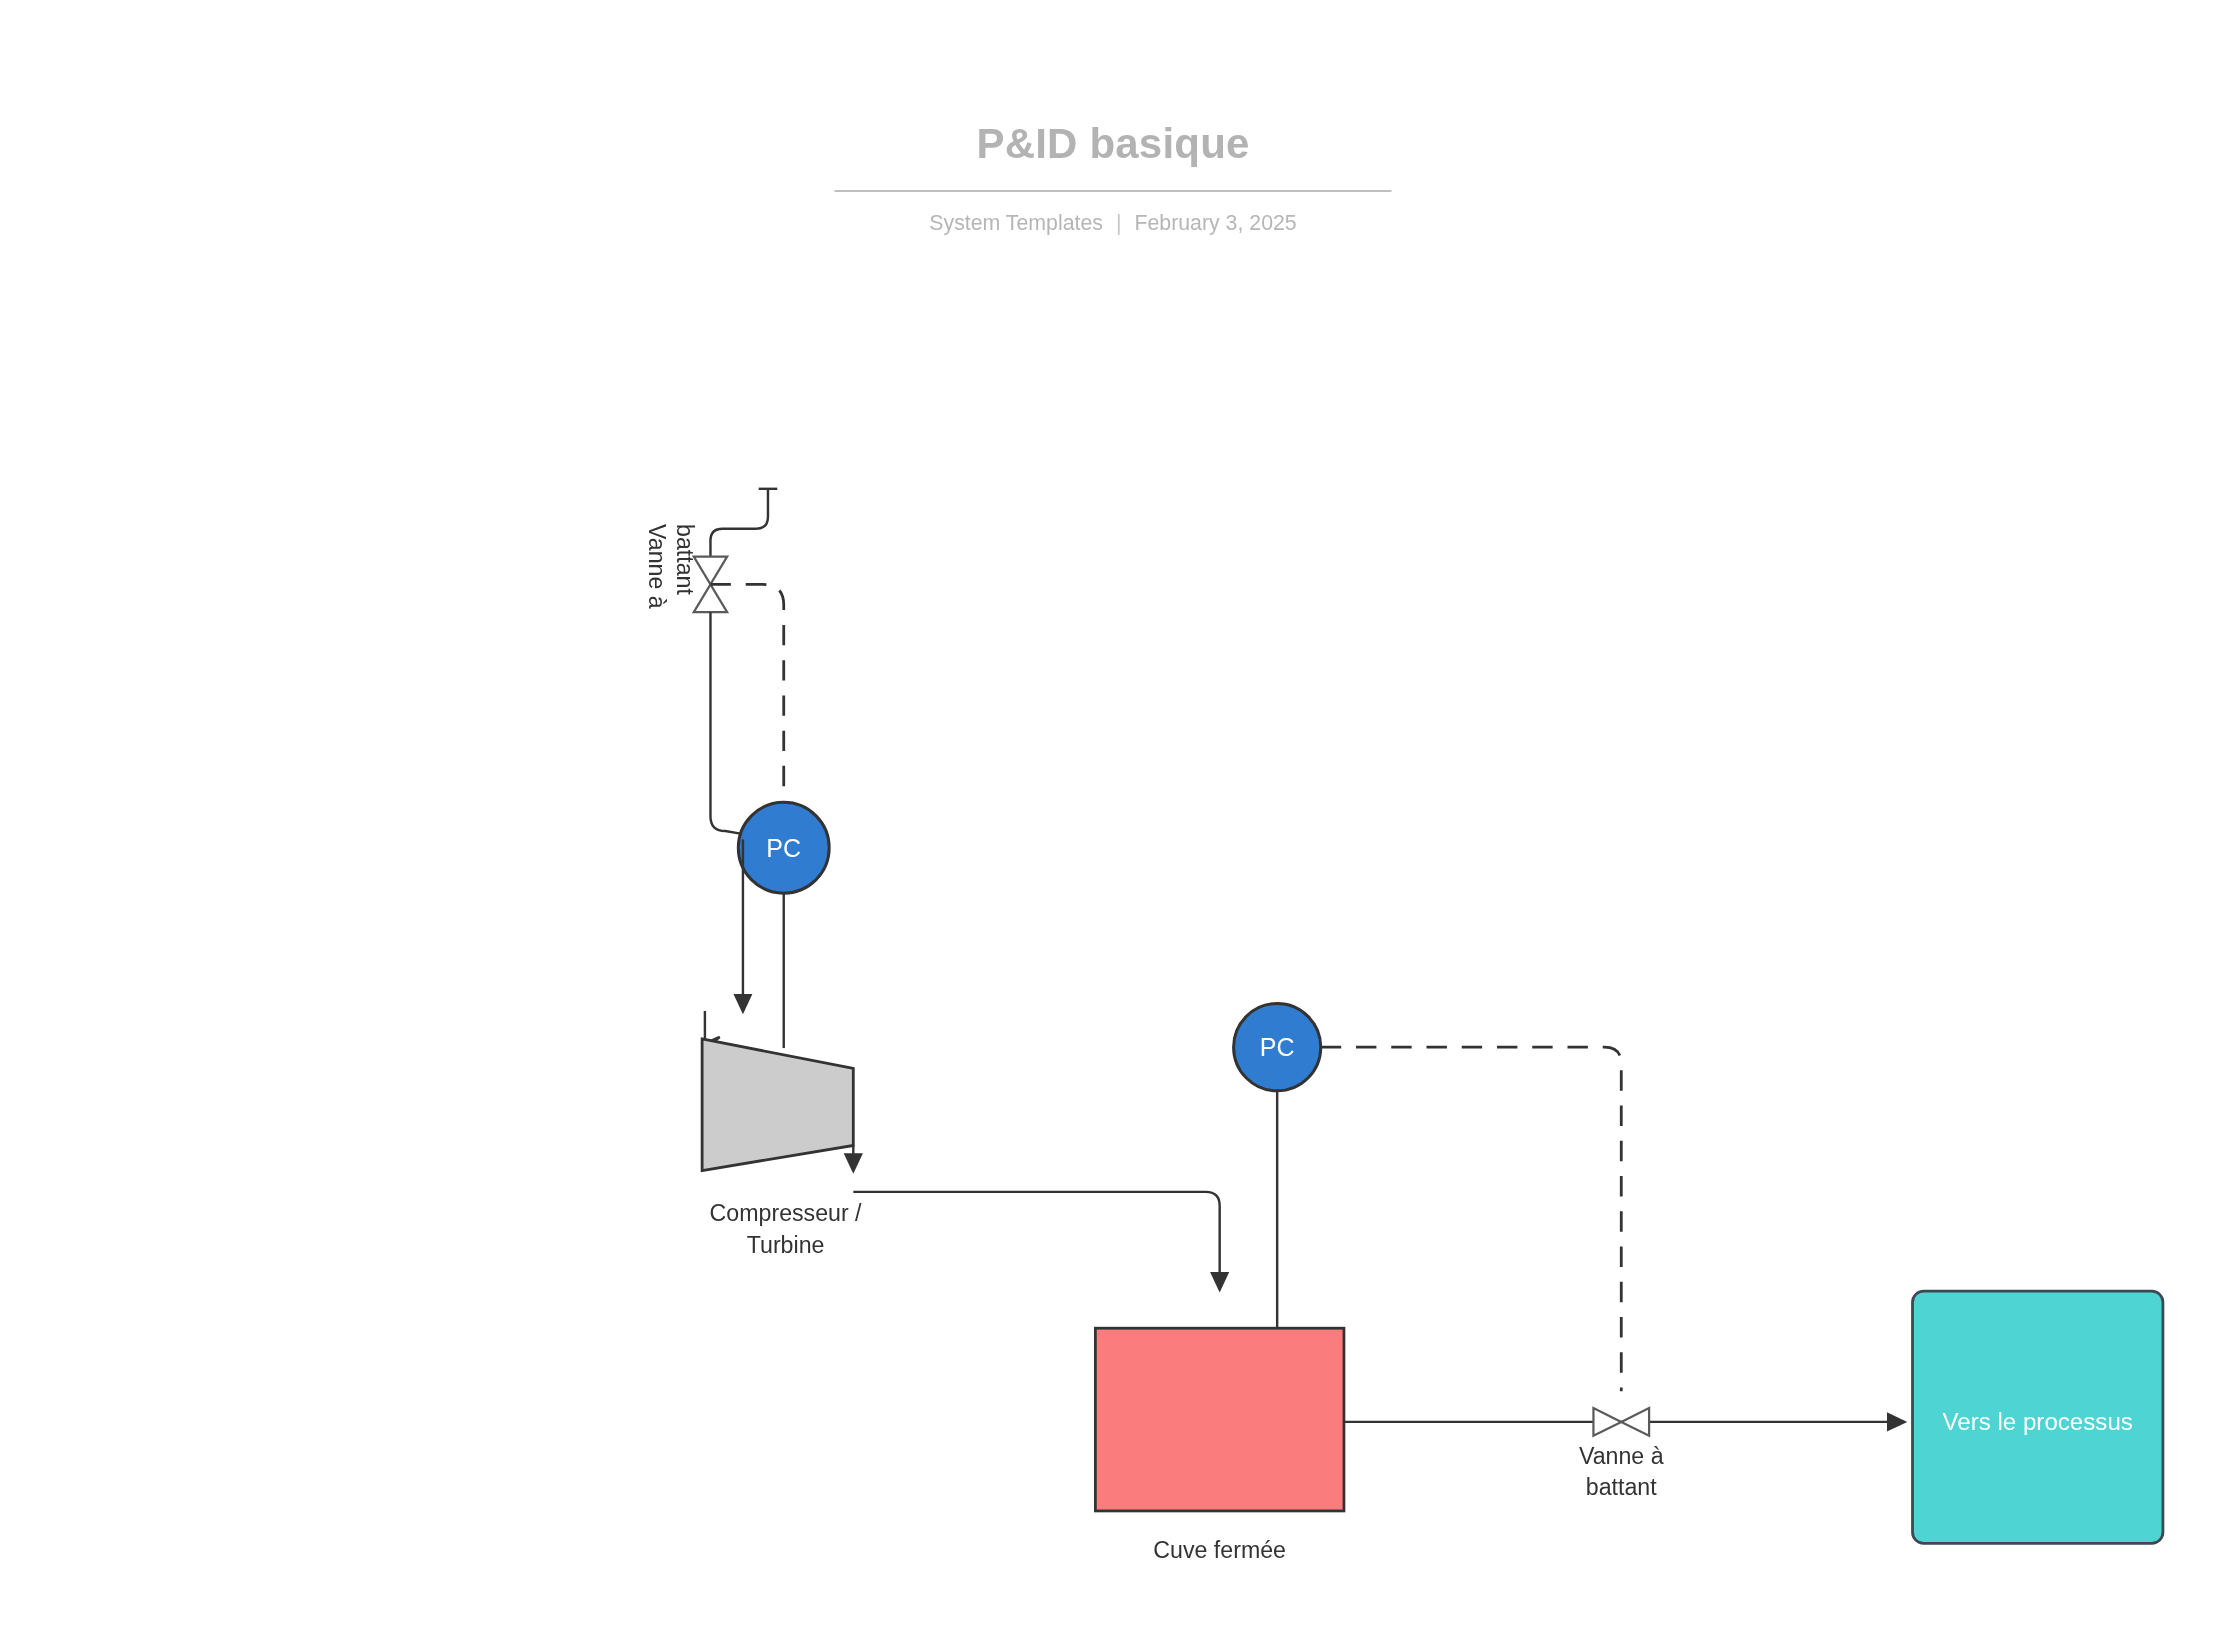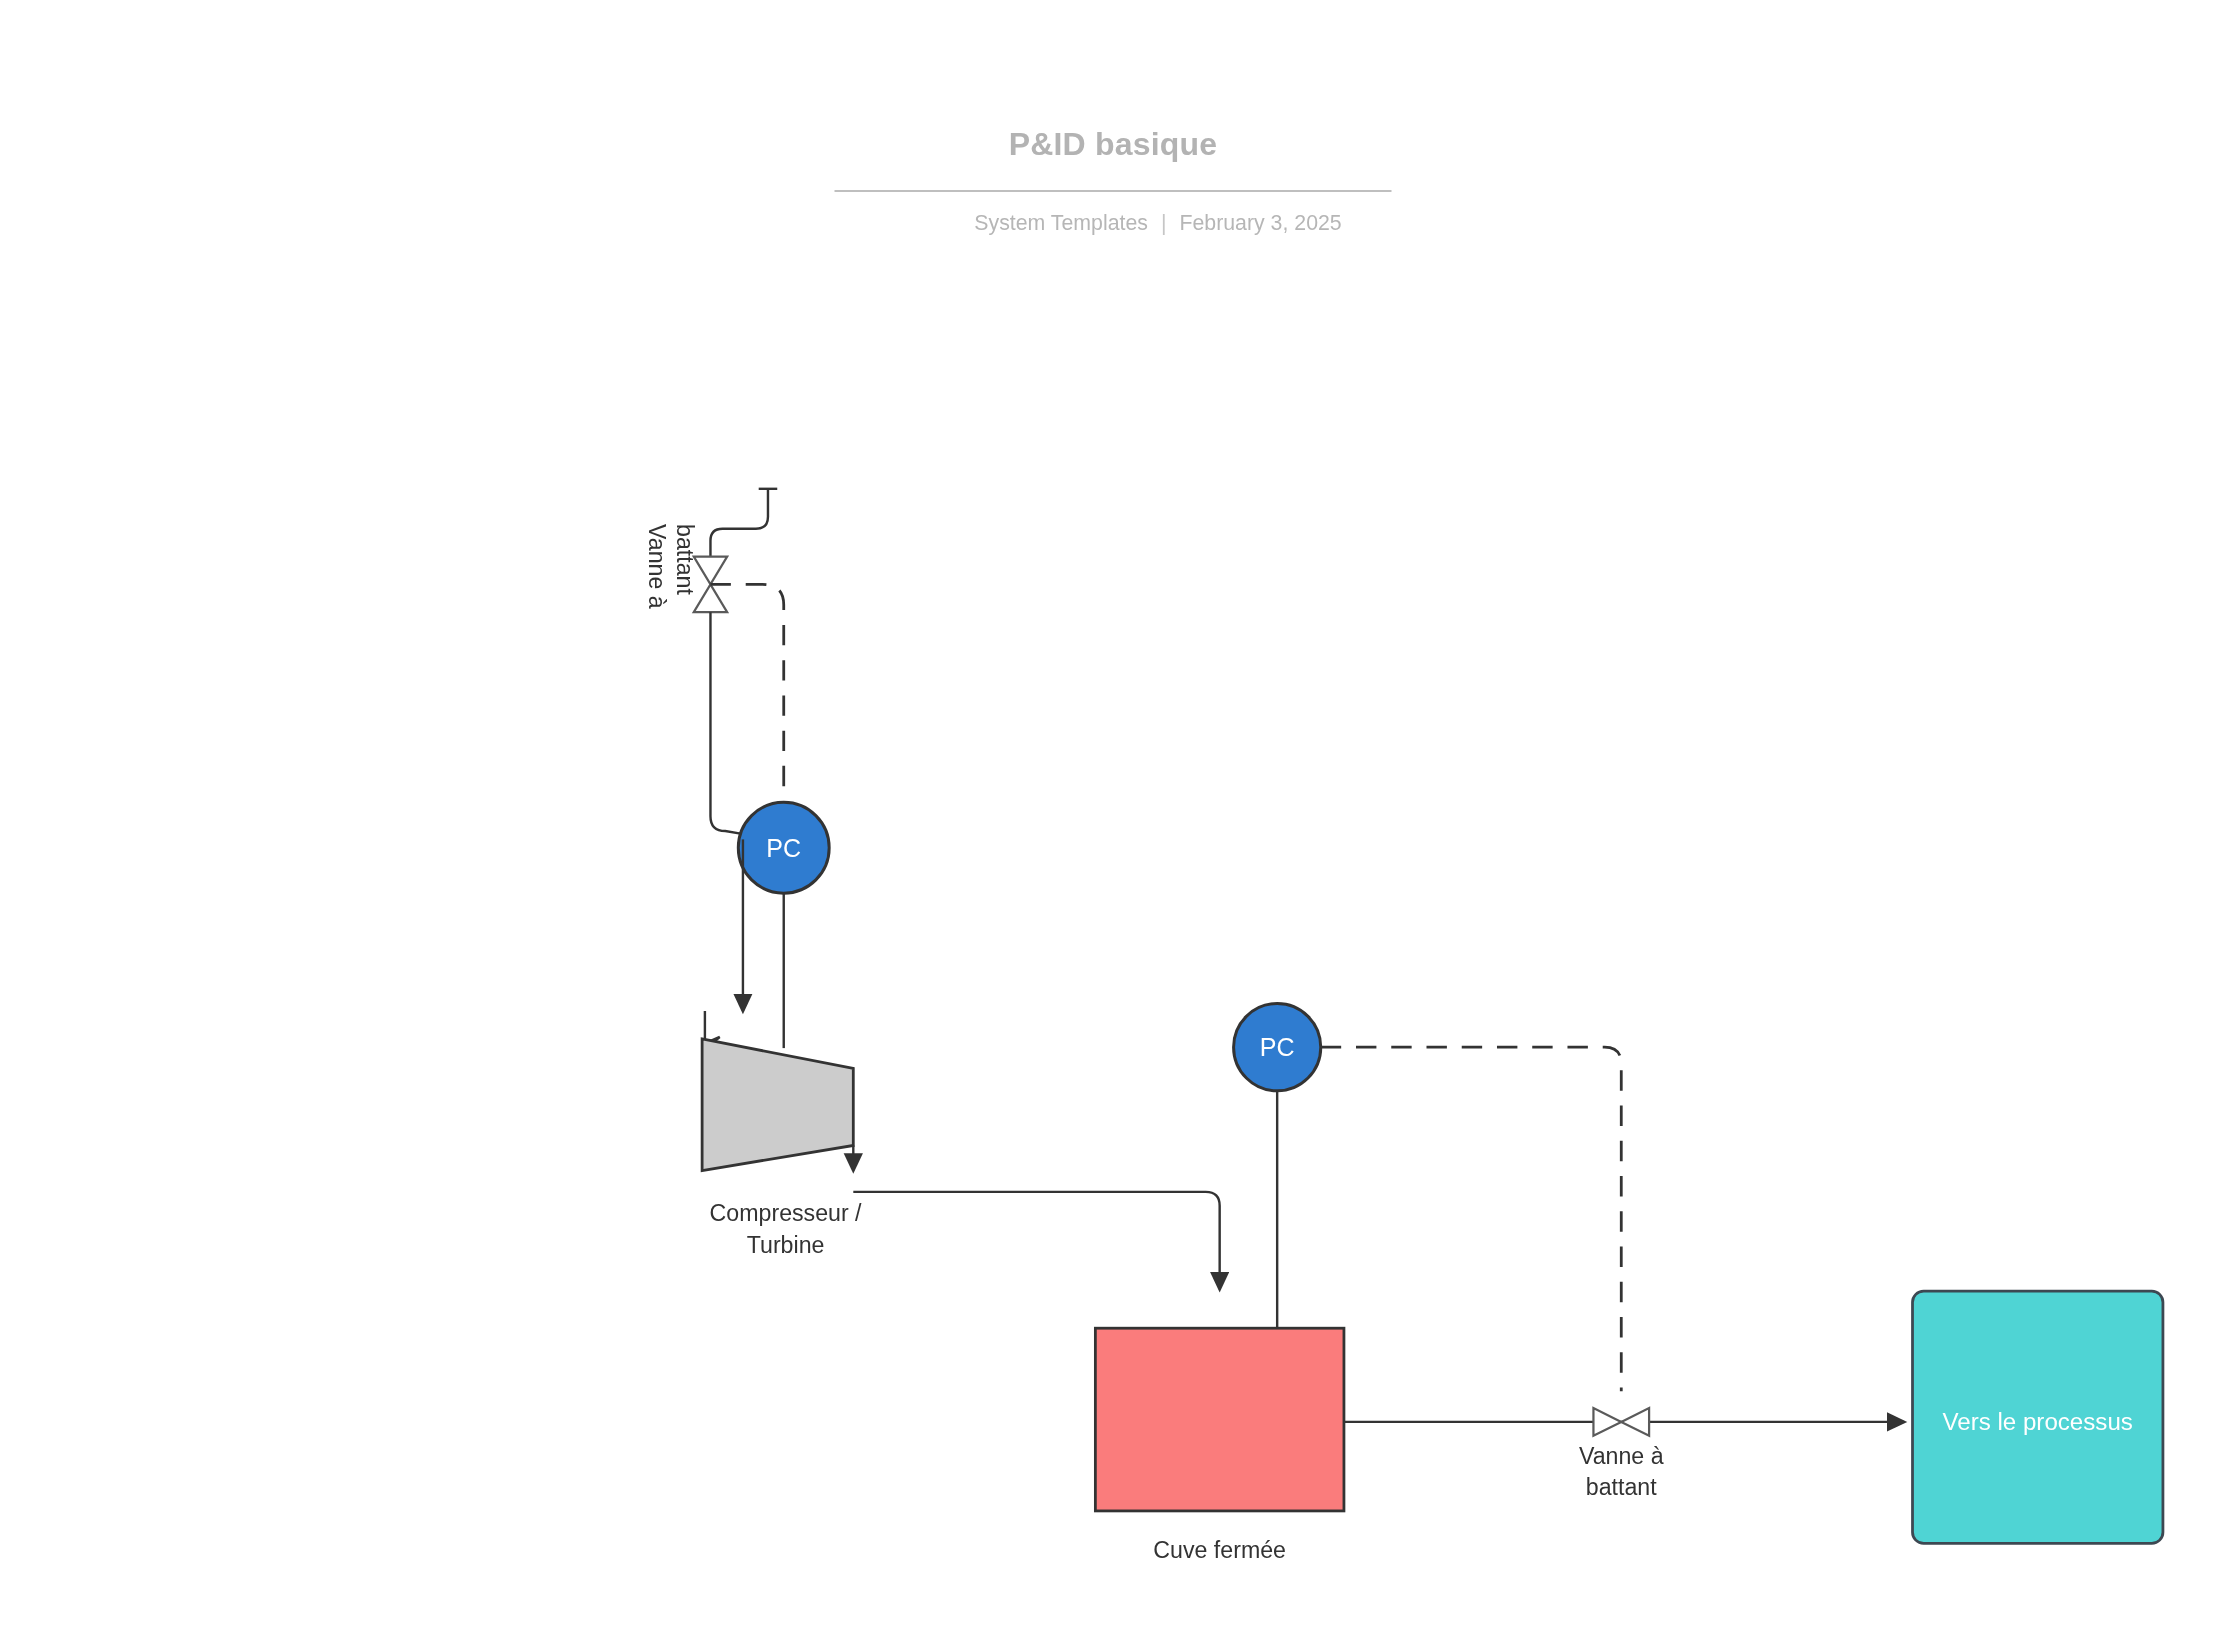--- a/index.html
+++ b/index.html
@@ -22,21 +22,21 @@
     top: 0;
     width: 2226px;
     text-align: center;
     pointer-events: none;
   }
   #doc-title {
     position: absolute;
     left: 1113px;
     top: 144px;
     transform: translate(-50%, -50%);
-    font-size: 32px;
+    font-size: 42px;
     font-weight: bold;
     color: #b3b3b3;
     white-space: nowrap;
     letter-spacing: 0.2px;
   }
   #title-rule {
     position: absolute;
     left: 1113px;
     top: 190px;
     transform: translateX(-50%);
@@ -48,21 +48,20 @@
     position: absolute;
     left: 1113px;
     top: 223px;
     transform: translate(-50%, -50%);
     display: flex;
     align-items: center;
     gap: 0;
     white-space: nowrap;
     font-size: 21.3px;
     color: #b6b6b6;
-    margin-left: 45px;
   }
   #subtitle-row .sep {
     margin: 0 13px;
     color: #c6c6c6;
   }
 
   
   #diagram {
     position: absolute;
     left: 0;

